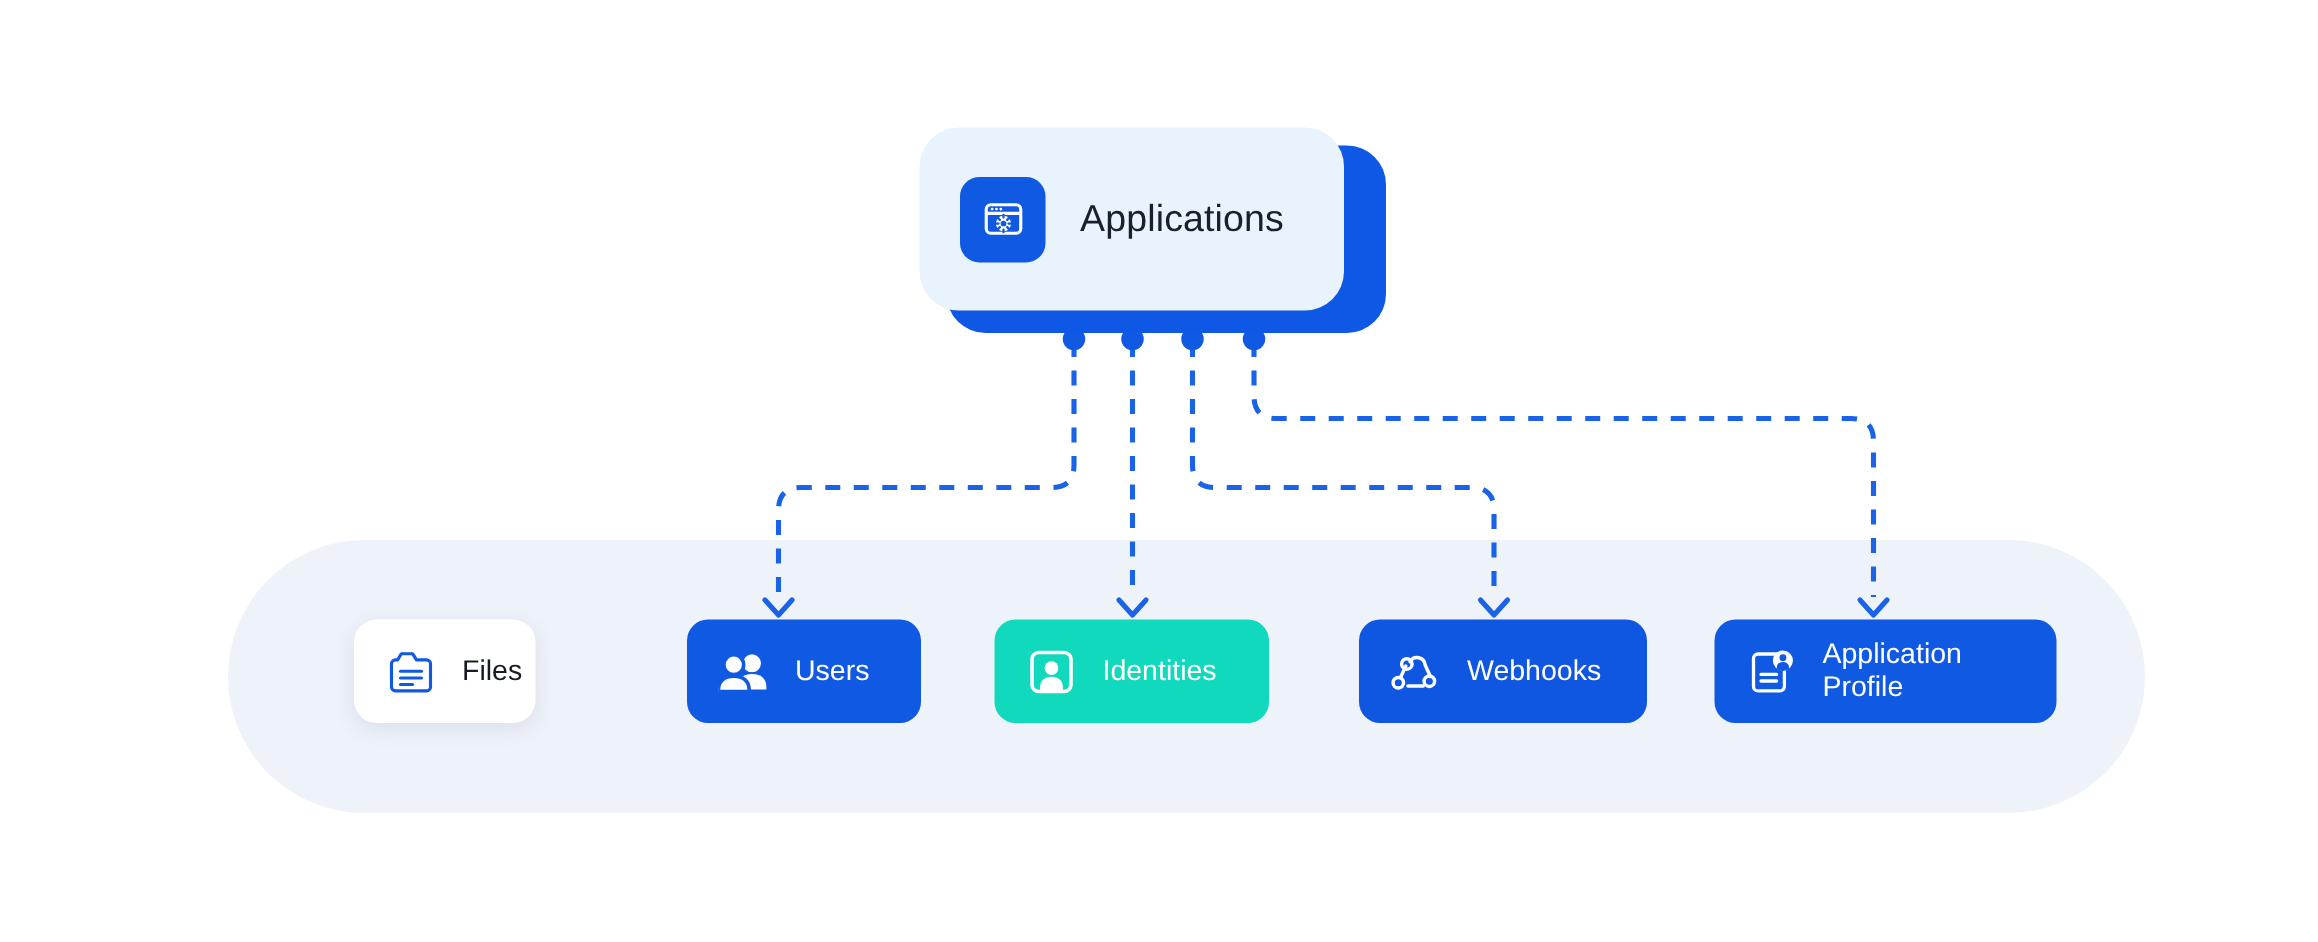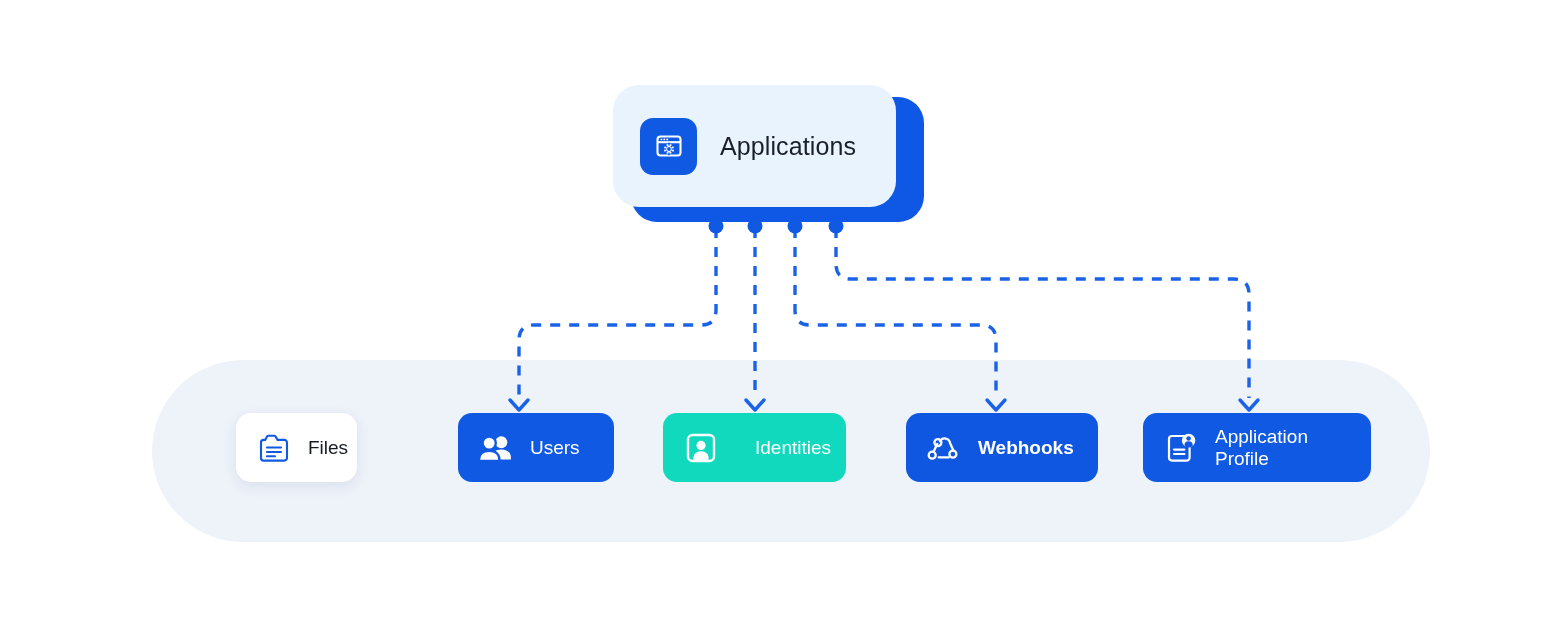--- a/index.html
+++ b/index.html
@@ -128,29 +128,27 @@
     width: 156px;
     background: #1059e3;
     margin-left: 15px;
   }
   .node-users .lbl { color: #ffffff; }
 
   .node-identities {
     left: 663px;
     width: 183px;
     background: #10d9bd;
-    gap: 20px;
   }
   .node-identities .lbl { color: #ffffff; }
 
   .node-webhooks {
     left: 906px;
     width: 192px;
     background: #0f56e0;
-    font-weight: bold;
   }
   .node-webhooks .lbl { color: #ffffff; }
 
   .node-profile {
     left: 1143px;
     width: 228px;
     background: #1059e3;
   }
   .node-profile .lbl { color: #ffffff; }
 

